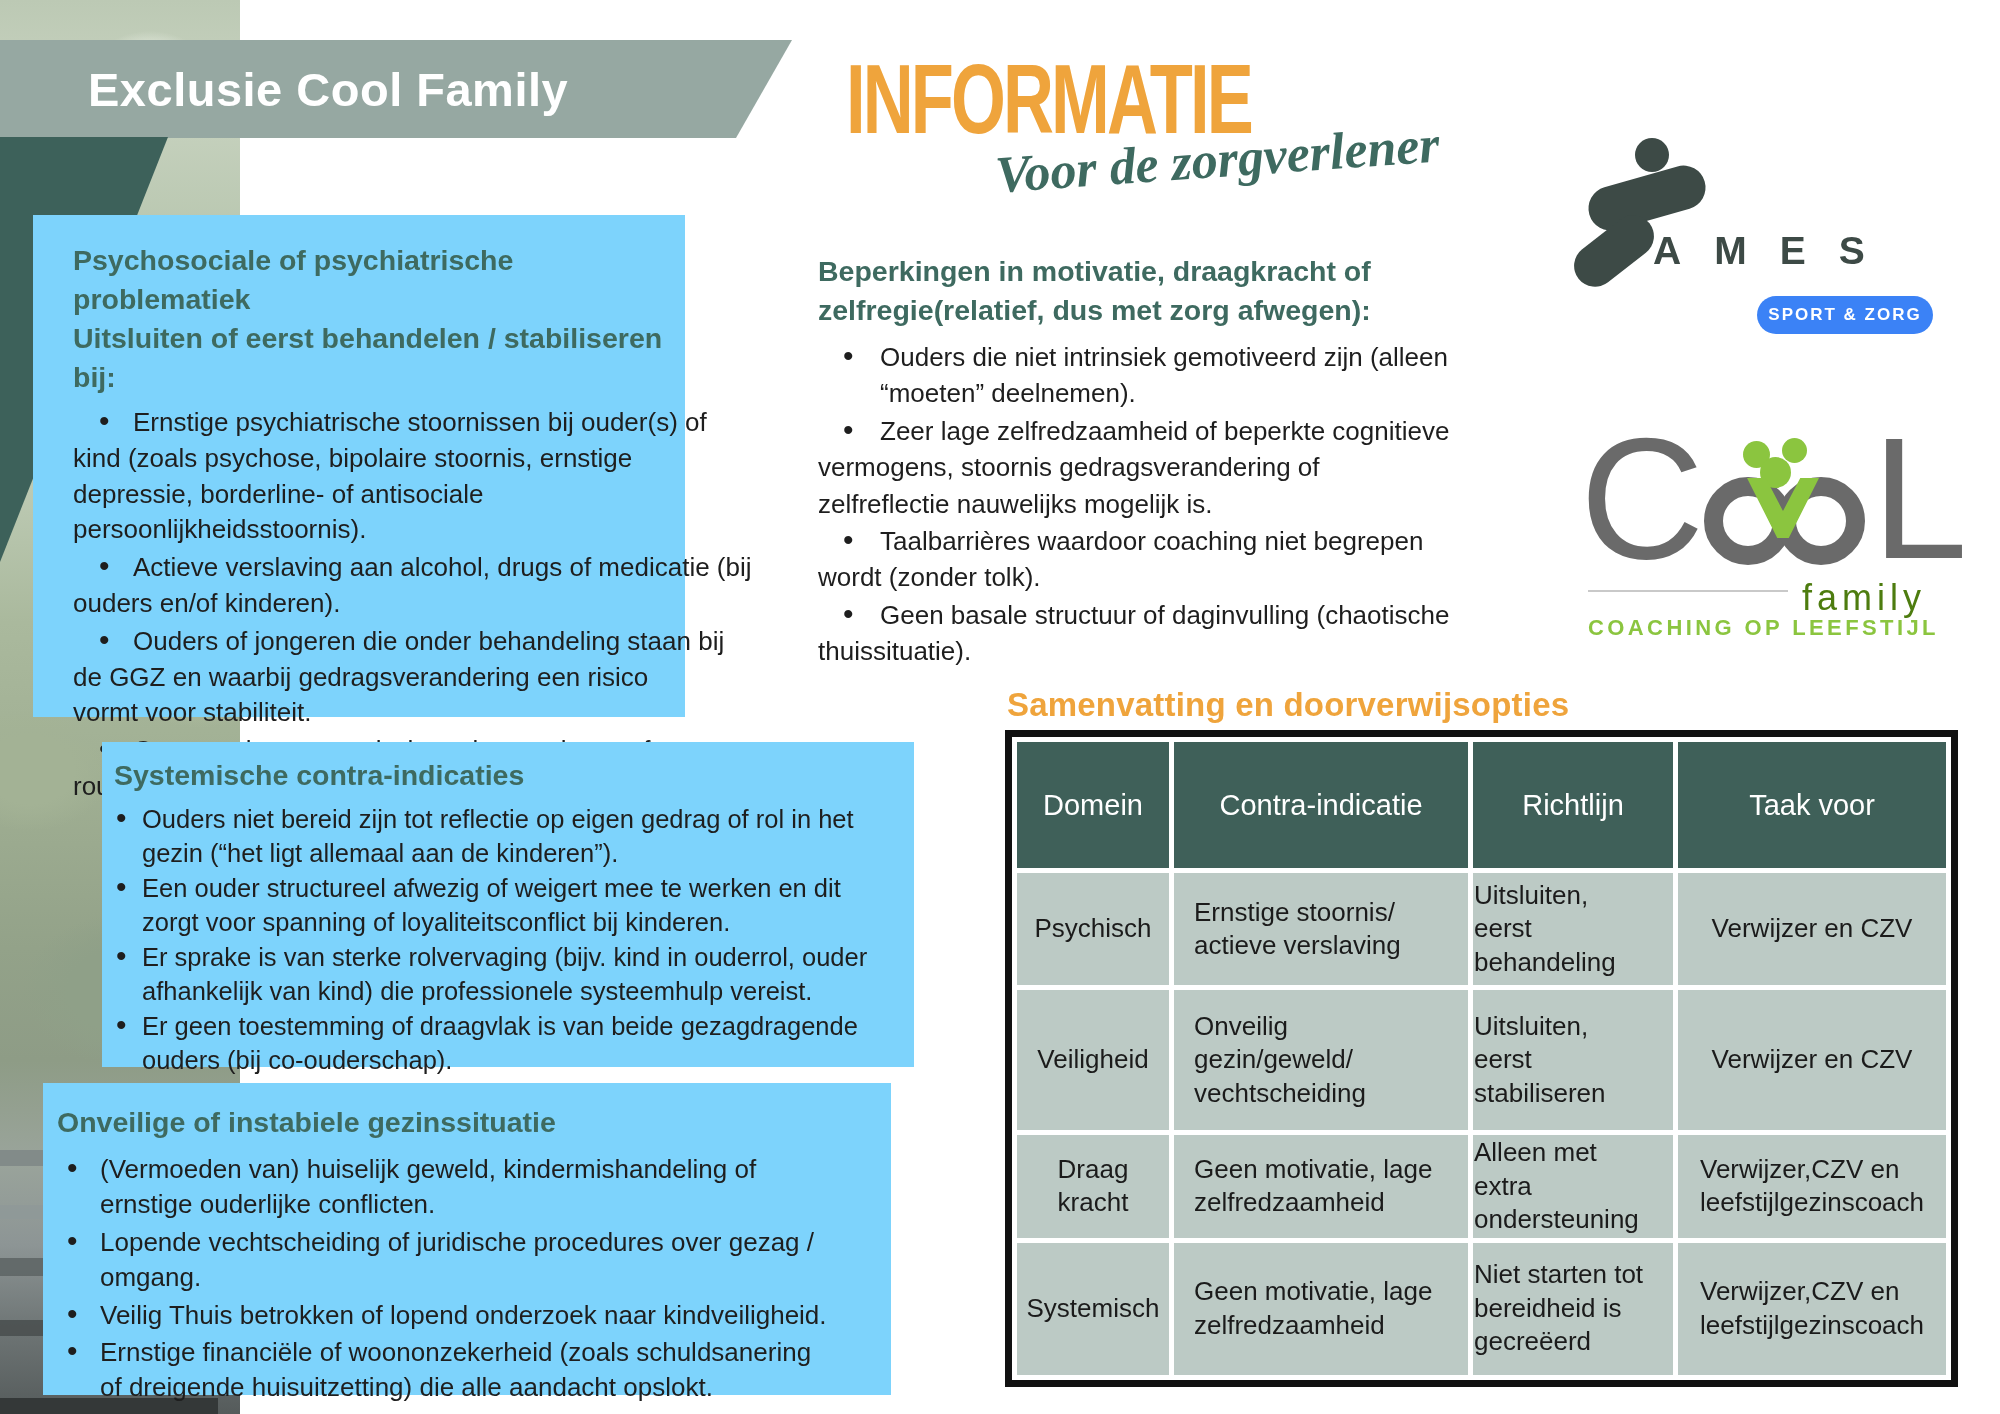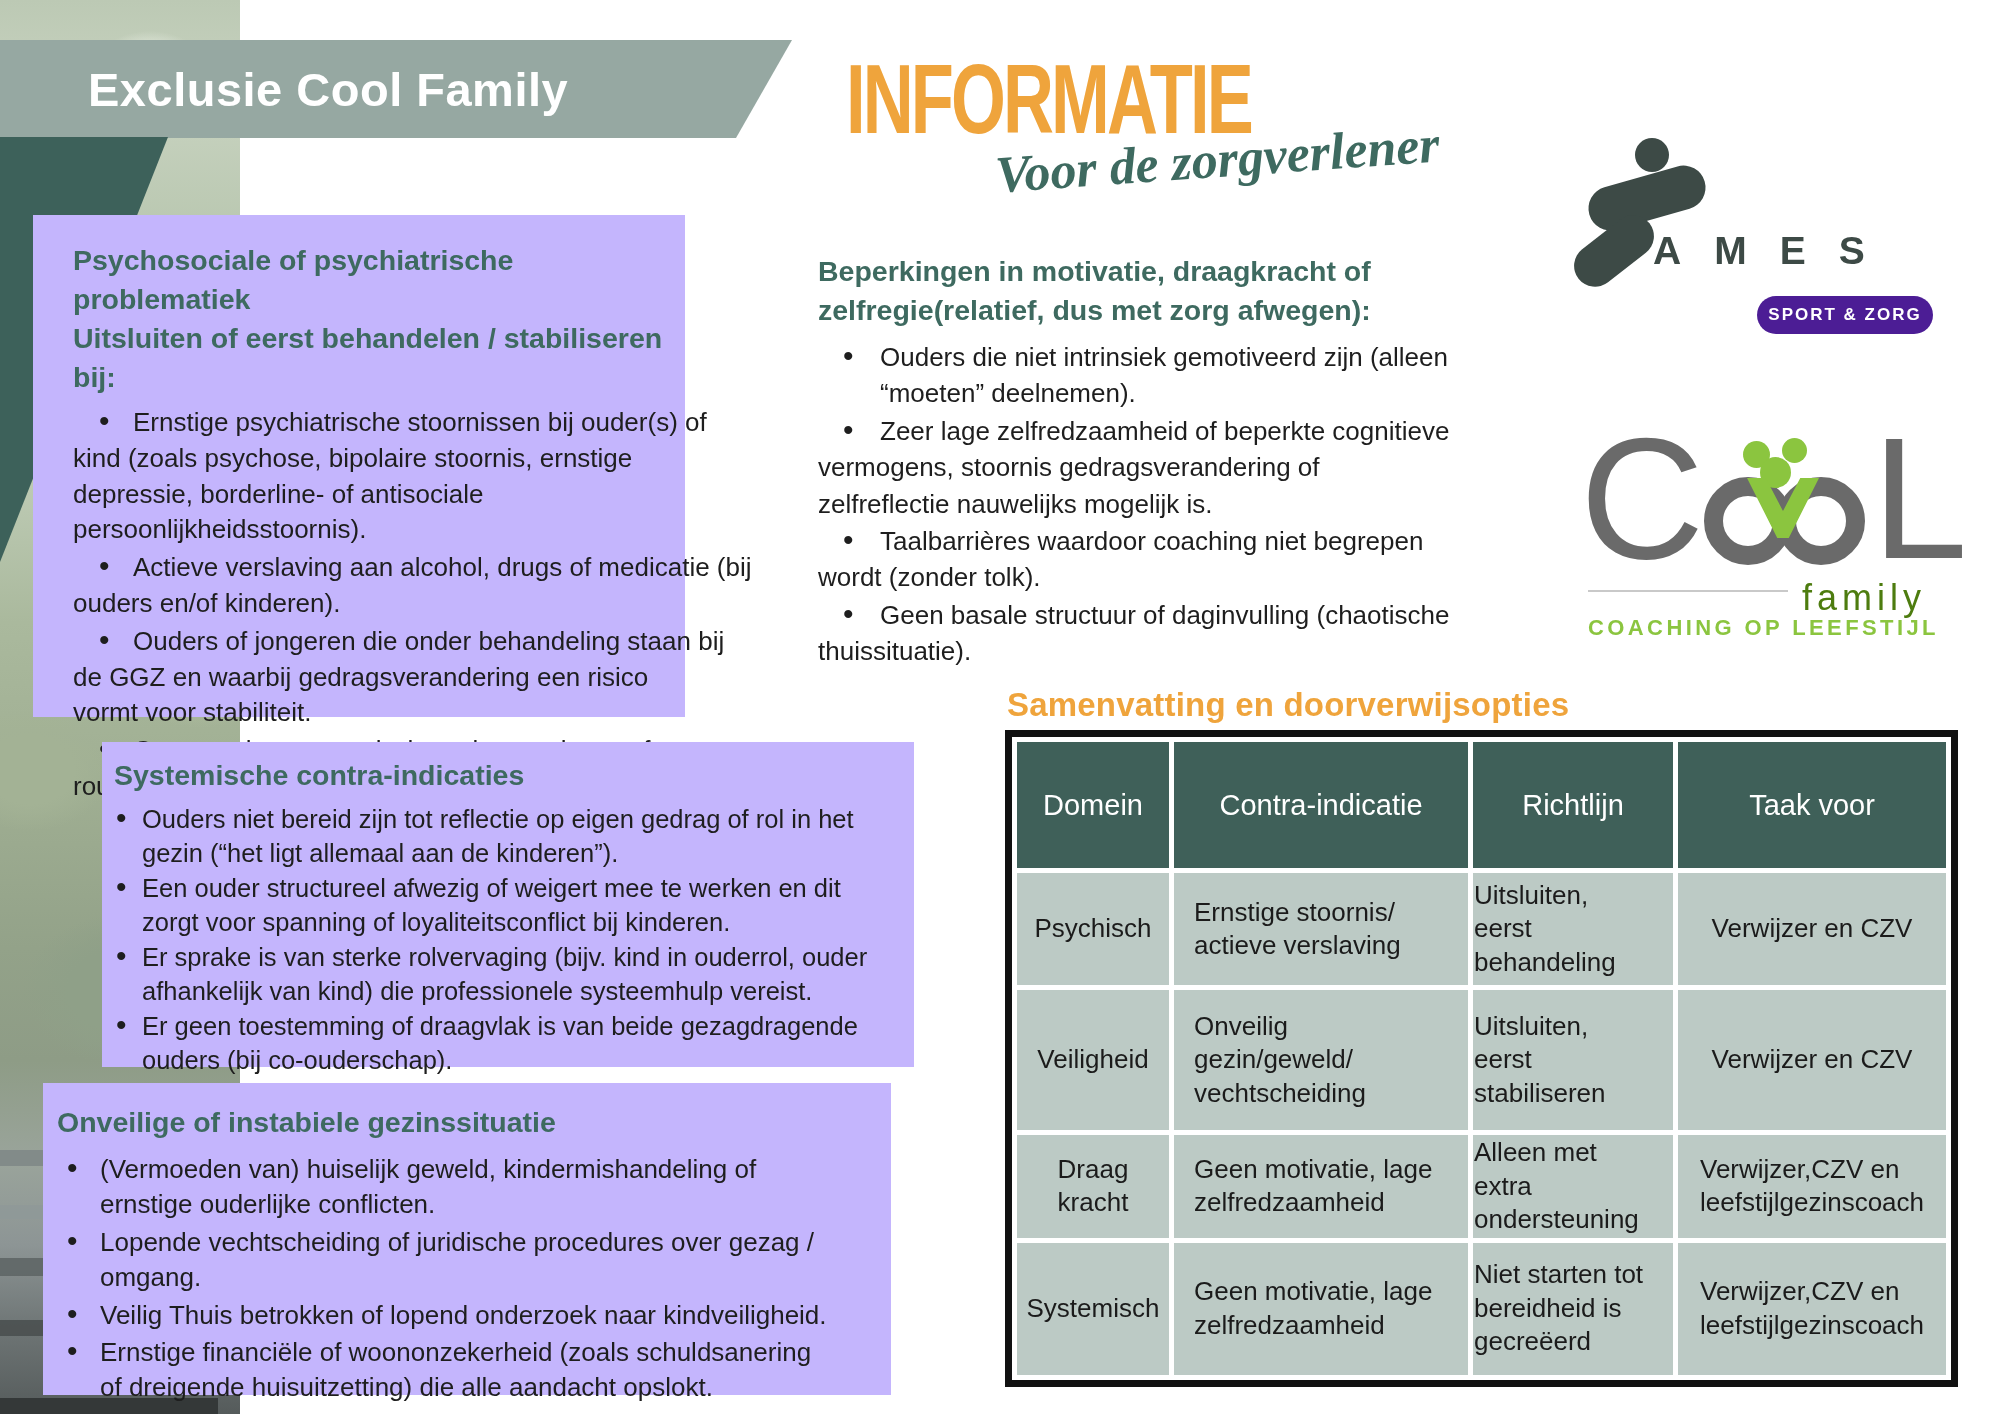--- a/index.html
+++ b/index.html
@@ -33,21 +33,21 @@
   .wedge{position:absolute;left:0;top:137px;width:168px;height:425px;background:#3d615a;
          clip-path:polygon(0 0,100% 0,0 100%);}
 
   
   .m-title{position:absolute;left:846px;top:50px;line-height:1;font-size:98px;font-weight:700;
            color:#efa43c;letter-spacing:-4px;transform:scaleX(.72);transform-origin:left top;}
   .m-sub{position:absolute;left:995px;top:130px;font-family:"Liberation Serif",serif;
          font-style:italic;font-weight:700;font-size:52px;color:#3e6a60;transform:rotate(-4deg);}
 
   
-  .panel{position:absolute;background:#c4b5fd;box-sizing:border-box;}
+  .panel{position:absolute;background:#7dd3fc;box-sizing:border-box;}
   #panel-psycho{left:33px;top:215px;width:652px;height:502px;padding:26px 8px 0 40px;}
   #sec-beperk{position:absolute;left:818px;top:252px;width:712px;}
   #panel-system{left:102px;top:742px;width:812px;height:325px;padding:14px 0 0 12px;}
   #panel-onveilig{left:43px;top:1083px;width:848px;height:312px;padding:20px 0 0 14px;}
 
   .sec-heading{color:#3e6a60;font-size:28.5px;font-weight:700;line-height:39px;}
   .lines{margin-top:6px;}
   .ln{font-size:26px;line-height:35.8px;white-space:nowrap;}
   .ln.b::before{content:"\2022";display:inline-block;box-sizing:border-box;font-size:30px;}
   #panel-psycho .ln.b::before{width:60px;padding-left:26px;}
@@ -76,21 +76,21 @@
   td.al4{text-align:left;padding-left:22px;padding-right:4px;}
   .c1{width:150px;} .c2{width:292px;} .c3{width:198px;} .c4{width:266px;}
   .r1{height:112px;} .r2{height:140px;} .r3{height:100px;} .r4{height:132px;}
 
   
   .ames{position:absolute;left:1563px;top:128px;width:392px;height:215px;}
   .ames-head{position:absolute;left:72px;top:10px;width:34px;height:34px;border-radius:50%;background:#3d4a46;}
   .ames-torso{position:absolute;left:24px;top:48px;width:120px;height:44px;border-radius:24px;background:#3d4a46;transform:rotate(-16deg);}
   .ames-leg{position:absolute;left:6px;top:102px;width:90px;height:42px;border-radius:22px;background:#3d4a46;transform:rotate(-38deg);}
   .ames-word{position:absolute;left:90px;top:101px;font-size:39px;font-weight:700;color:#3d4a46;letter-spacing:33px;}
-  .ames-pill{position:absolute;left:194px;top:168px;width:176px;height:38px;border-radius:19px;background:#4c1d95;
+  .ames-pill{position:absolute;left:194px;top:168px;width:176px;height:38px;border-radius:19px;background:#3b82f6;
              color:#fff;font-size:17px;font-weight:700;letter-spacing:2px;text-align:center;line-height:38px;}
 
   
   .cool{position:absolute;left:1580px;top:425px;width:390px;height:240px;color:#6a6a6a;}
   .cool-c{position:absolute;left:0px;top:3px;font-size:172px;line-height:140px;font-weight:400;}
   .cool-l{position:absolute;left:292px;top:3px;font-size:172px;line-height:140px;font-weight:400;}
   .ring{position:absolute;top:52px;width:88px;height:88px;border:19px solid #6a6a6a;border-radius:50%;box-sizing:border-box;}
   .ring1{left:124px;} .ring2{left:197px;}
   .dot{position:absolute;border-radius:50%;background:#8bc53f;}
   .dot1{left:163px;top:16px;width:27px;height:27px;}

